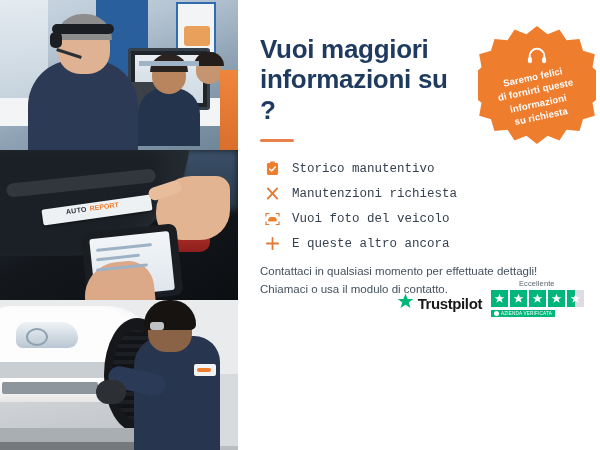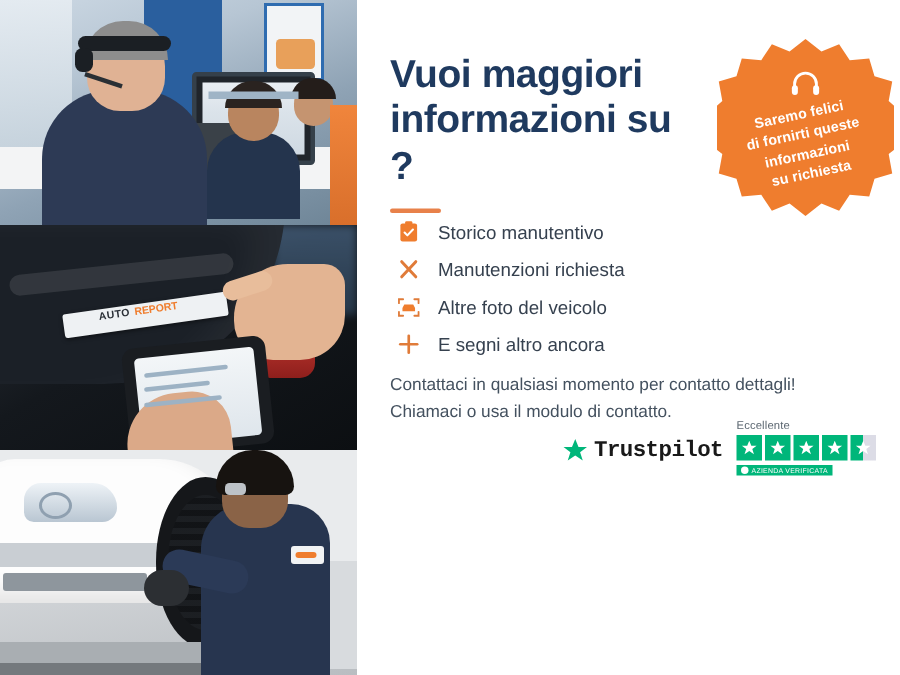--- a/index.html
+++ b/index.html
@@ -80,21 +80,21 @@
   .ph3 .badge:after { content:""; position:absolute; left:3px; top:4px; width:14px; height:4px; background:#ef7d2e; border-radius:2px; }
   .ph3 .shelfR { position:absolute; right:0; top:74px; width:28px; height:72px; background:#d8dbde; }
   .ph3 .bottleg { position:absolute; right:34px; top:84px; width:8px; height:18px; background:#79b46b; border-radius:2px; }
 
   
   .content { position:relative; flex:1; height:355px; padding:34px 22px 0 22px; background:#fff; }
 
   .headline { font-size:26px; line-height:1.17; font-weight:bold; color:#1f3a5f; letter-spacing:-.3px; max-width:210px; }
   .rule { margin-top:14px; width:34px; height:3px; background:#e8814a; border-radius:2px; }
 
-  .features { list-style:none; }
+  .features { margin-top:14px; list-style:none;font-family:Liberation Mono, monospace; }
   .feature { display:flex; align-items:center; height:25px; }
   .feat-ic { width:24px; flex:0 0 24px; display:flex; align-items:center; justify-content:center; color:#e07b39; }
   .feat-ic svg { display:block; }
   .feat-tx { font-size:12.5px; color:#36414f; padding-left:8px; white-space:nowrap; }
 
   .phone { margin-top:20px; font-size:14.5px; font-weight:bold; color:#1f3a5f; white-space:nowrap; }
   .para { margin-top:7px; font-size:11.5px; line-height:1.55; color:#44515f; }
 
   
   .burst { position:absolute; right:4px; top:26px; width:118px; height:118px; }
@@ -104,24 +104,24 @@
   }
   .burst .hs { position:absolute; left:50%; top:20px; transform:translateX(-50%); }
   .burst .btxt {
     position:absolute; left:0; right:0; top:44px;
     text-align:center; color:#fff; font-size:9.5px; font-weight:bold;
     line-height:1.42; padding:0 17px; transform:rotate(-12deg); letter-spacing:.1px;
   }
 
   
   .trust { position:absolute; right:16px; bottom:38px; display:flex; align-items:flex-end; gap:9px; }
-  .tp-logo { display:flex; gap:4px; padding-bottom:3px;font-family:Liberation Mono, monospace; }
+  .tp-logo { display:flex; align-items:center; gap:4px; padding-bottom:3px; }
   .tp-name { font-size:15px; font-weight:bold; color:#191919; letter-spacing:-.4px; }
   .tp-right { display:flex; flex-direction:column; align-items:flex-start; }
-  .tp-ex { font-size:7.5px; color:#5b6670; margin-bottom:2px; letter-spacing:.1px; }
+  .tp-ex { font-size:7.5px; color:#5b6670; margin-bottom:2px; letter-spacing:.1px;margin-left:28px; }
   .tp-stars { display:flex; gap:2px; }
   .tp-star { width:17px; height:17px; background:#00b67a; display:flex; align-items:center; justify-content:center; }
   .tp-star.half { background:linear-gradient(90deg,#00b67a 50%,#dcdce6 50%); }
   .tp-ver { margin-top:3px; display:flex; align-items:center; gap:2px; background:#00b67a; padding:1px 3px; }
   .tp-ver .dot { width:5px; height:5px; border-radius:50%; background:#fff; flex:0 0 5px; }
   .tp-ver .vtx { font-size:4.6px; color:#fff; letter-spacing:.2px; white-space:nowrap; }
 </style>
 </head>
 <body>
 
@@ -247,38 +247,38 @@
       <li class="feature">
         <span class="feat-ic">
           <svg width="15" height="14" viewBox="0 0 16 15" stroke="#e07b39" stroke-width="1.3" fill="none" stroke-linecap="round">
             <path d="M1 4.4V1.6h3"></path>
               <path d="M15 4.4V1.6h-3"></path>
             <path d="M1 10.6v2.8h3"></path>
               <path d="M15 10.6v2.8h-3"></path>
             <path d="M4 9.6h8v-1.6l-1.1-2.1H5.1L4 7.9z" fill="#ef7d2e" stroke="#ef7d2e" stroke-width="1"></path>
           </svg>
         </span>
-        <span class="feat-tx">Altre foto del veicolo</span>
+        <span class="feat-tx">Vuoi foto del veicolo</span>
       </li>
 
       <li class="feature">
         <span class="feat-ic">
           <svg width="15" height="15" viewBox="0 0 16 16" stroke="#e07b39" stroke-width="1.9" stroke-linecap="round">
             <path d="M8 2v12"></path>
               <path d="M2 8h12"></path>
           </svg>
         </span>
-        <span class="feat-tx">E segni altro ancora</span>
+        <span class="feat-tx">E queste altro ancora</span>
       </li>
 
     </ul>
 
 
     <p class="para">
-      <span>Contattaci in qualsiasi momento per contatto dettagli!</span><br>
+      <span>Contattaci in qualsiasi momento per effettuate dettagli!</span><br>
       <span>Chiamaci o usa il modulo di contatto.</span>
     </p>
 
     <div class="trust">
       <div class="tp-logo">
         <span>
           <svg width="17" height="17" viewBox="0 0 20 20">
             <path d="M10 0.8l2.55 6.3H19.2l-5.4 4.1 2.1 6.5L10 13.7l-5.9 4 2.1-6.5-5.4-4.1h6.65z" fill="#00b67a"></path>
           </svg>
         </span>

